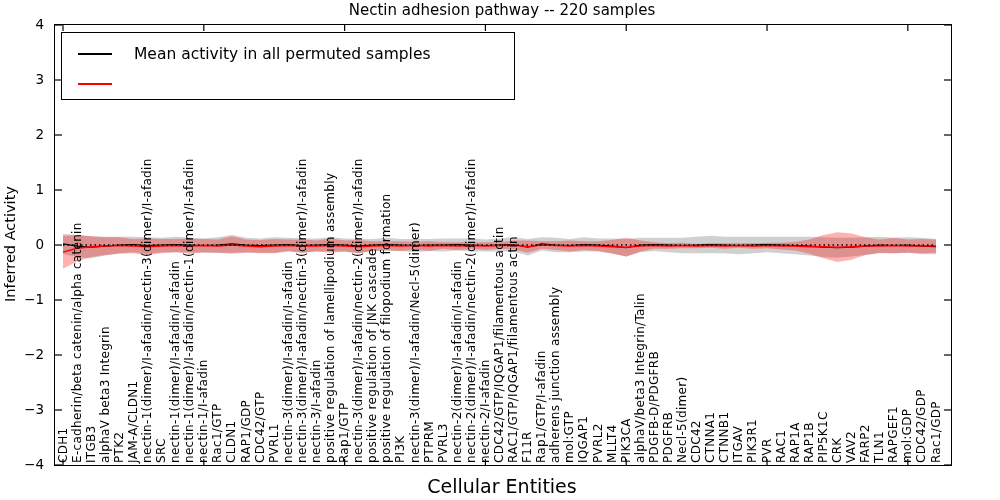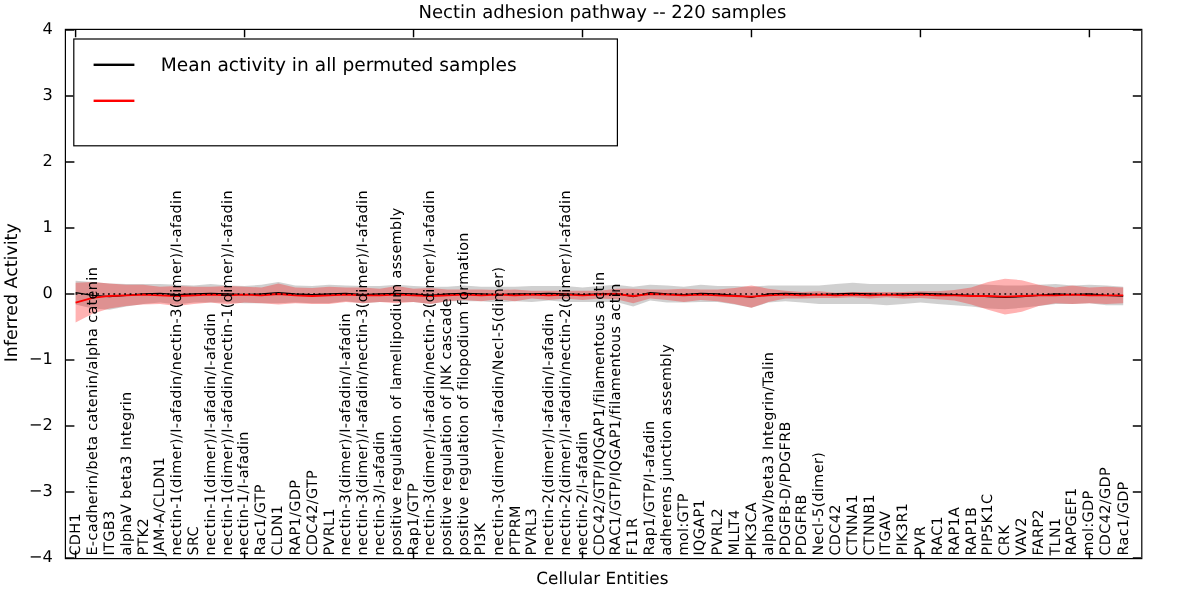--- a/index.html
+++ b/index.html
@@ -1,30 +1,30 @@
 <!DOCTYPE html>
 <html><head>
 <meta charset="utf-8">
 <style>
   html,body{margin:0;padding:0;background:#fff;}
   .figure{position:relative;width:1000px;height:500px;background:#ffffff;
           font-family:"DejaVu Sans","Liberation Sans",sans-serif;color:#000;overflow:hidden;}
   .title{position:absolute;left:54px;top:1px;width:896px;text-align:center;font-size:15px;}
-  .xlabel{position:absolute;left:54px;top:475px;width:896px;text-align:center;font-size:14px;}
+  .xlabel{position:absolute;left:54px;top:475px;width:896px;text-align:center;font-size:19px;}
   .ylabel{position:absolute;left:-60px;top:236px;width:140px;text-align:center;font-size:14.5px;
           transform:rotate(-90deg);transform-origin:center center;}
   .plot{position:absolute;left:54px;top:24px;width:896px;height:440px;
         border:1.5px solid #000;box-sizing:content-box;overflow:hidden;background:#fff;}
   .plot svg{position:absolute;left:0;top:0;z-index:1;}
   #xcats{position:absolute;left:0;top:0;width:100%;height:100%;z-index:2;}
   .xcat{position:absolute;white-space:nowrap;font-size:12px;line-height:11px;
         transform:rotate(-90deg);transform-origin:0 100%;letter-spacing:0.3px;}
   .ytick{position:absolute;width:44px;text-align:right;font-size:13.5px;line-height:18px;}
   .legend{position:absolute;left:6px;top:7px;width:452px;background:#fff;
-          border:1.3px solid #000;z-index:3;padding:6px 0 22px 0;}
+          border:1.3px solid #000;z-index:3;padding:6px 0 0 0;}
   .lrow{display:flex;align-items:center;height:30px;}
   .lsample{display:inline-block;width:34px;height:2px;margin-left:16px;flex:0 0 34px;}
   .ltext{font-size:15.5px;margin-left:22px;white-space:nowrap;}
 </style>
 </head>
 <body>
 
 <div class="figure">
   <div class="title">Nectin adhesion pathway -- 220 samples</div>
   <div class="ylabel">Inferred Activity</div>

